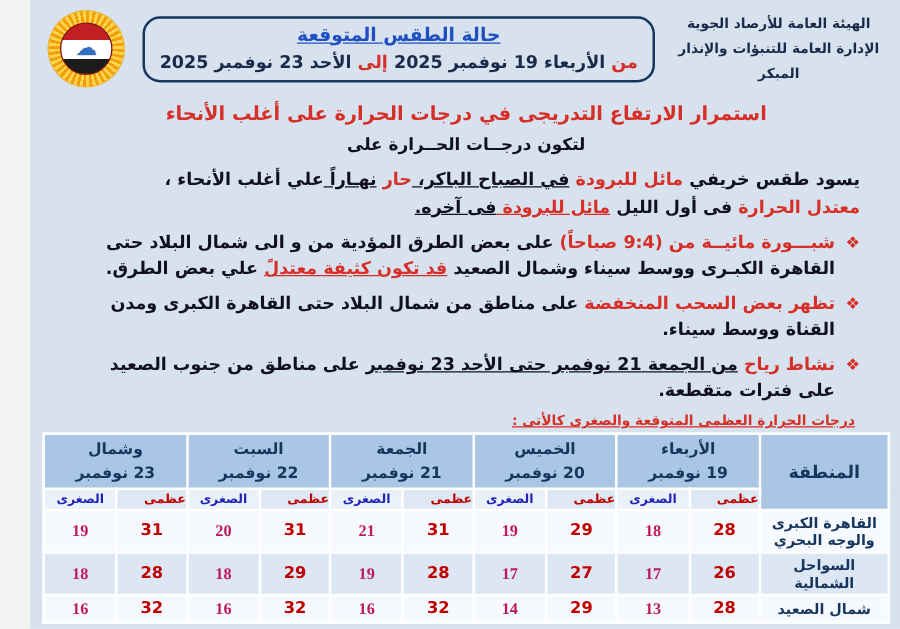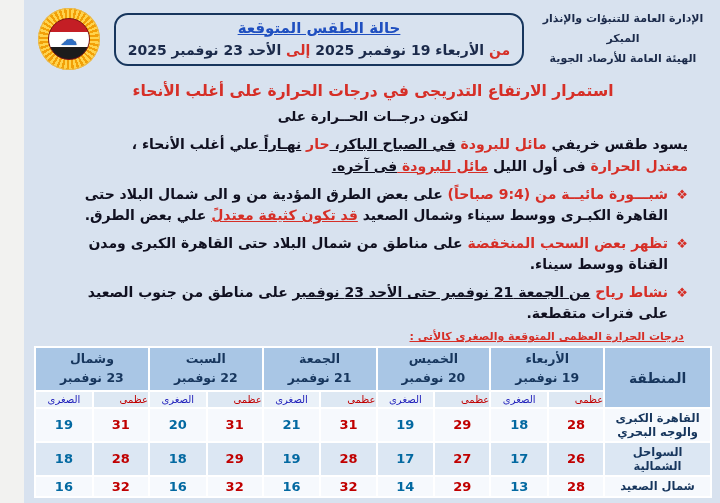--- a/index.html
+++ b/index.html
@@ -47,39 +47,39 @@
   .lead { margin:10px 24px 0 52px; font-size:14px; font-weight:bold; line-height:1.55; }
   .u { text-decoration:underline;text-align:right; }
   .bullet { position:relative; margin:7px 24px 0 40px; padding-right:20px; font-size:14px; font-weight:bold; line-height:1.5; }
   .bullet .marker { position:absolute; right:0; top:1px; color:#d62f27; font-size:13px; }
   .table-note { margin:6px 28px 2px 0; font-size:11px; font-weight:bold; color:#d62f27; text-decoration:underline; }
   
   table { border-collapse:collapse; margin:3px auto 0; border:1px solid #90a8c6; background:#fff; }
   th, td { border:2px solid #ffffff; text-align:center; }
   .hdr-region { background:#a9c6e5; color:#17365d; font-size:14px; font-weight:bold; width:136px; }
   .hdr-day { background:#a9c6e5; color:#17365d; font-size:12.5px; font-weight:bold; width:96px; padding:2px 0 3px; line-height:1.45; }
-  .sub th { padding:2px 0; font-size:10px; font-weight:normal; width:72px; }
+  .sub th { padding:2px 0; font-size:10px; font-weight:bold; width:72px; }
   .sub-max { background:#dde8f3; color:#c00000;text-align:right; }
   .sub-min { background:#eaf1f8; color:#2222bb; }
   td { font-size:13px; font-weight:bold; padding:2px 0; }
   td.vmax { color:#c00000; }
-  td.vmin { color:#0369a1; }
+  td.vmin { color:#be185d;font-family:Liberation Serif, serif; }
   td.region { color:#17365d; font-size:11.5px; padding:2px 4px;margin-top:37px; }
   tr.r-light td { background:#f6f9fd; }
   tr.r-dark td { background:#dce7f3; }
 </style>
 </head>
 <body>
 
 <div class="page">
 
   <div class="header">
     <div class="org">
+      <div>الهيئة العامة للأرصاد الجوية</div>
       <div>الإدارة العامة للتنبؤات والإنذار المبكر</div>
-      <div>الهيئة العامة للأرصاد الجوية</div>
     </div>
     <div class="title-box">
       <div class="title-main">حالة الطقس المتوقعة</div>
       <div class="title-dates">
         <span class="red">من</span><span> الأربعاء 19 نوفمبر 2025 </span><span class="red">إلى</span><span> الأحد 23 نوفمبر 2025</span>
       </div>
     </div>
     <div class="logo">
       <div class="logo-sun">
         <div class="logo-inner">

